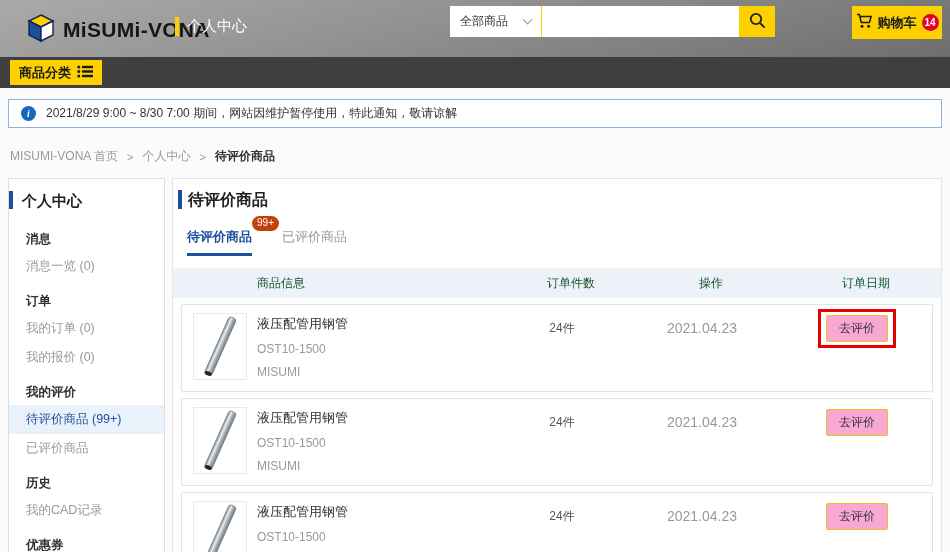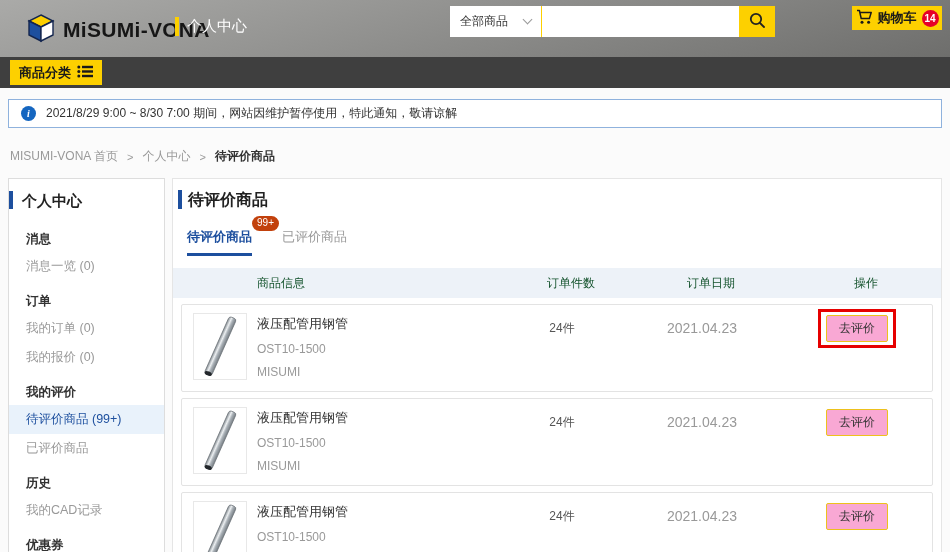--- a/index.html
+++ b/index.html
@@ -19,21 +19,21 @@
   .searchbar { position:absolute; left:450px; top:6px; width:325px; height:31px;
     display:flex; background:#fff; }
   .search-select { width:92px; display:flex; align-items:center; justify-content:space-between;
     padding:0 10px; font-size:12px; color:#333; border-right:1px solid #fdd000; cursor:pointer; background:#fff; }
   .chev { width:7px; height:7px; border-right:1.6px solid #9a9a9a; border-bottom:1.6px solid #9a9a9a;
     transform:rotate(45deg); margin-top:-4px; }
   .search-input { flex:1; border:none; outline:none; font-size:13px; padding:0 8px; }
   .search-btn { width:36px; background:#fdd000; border:none; display:flex; align-items:center;
     justify-content:center; cursor:pointer; }
 
-  .cart-btn { position:absolute; right:8px; top:6px; width:90px; height:24px; background:#fdd000;
+  .cart-btn { position:absolute; right:8px; top:6px; width:90px; height:33px; background:#fdd000;
     border:none; display:flex; align-items:center; justify-content:center; gap:5px;
     font-size:13px; font-weight:bold; color:#1a1a1a; cursor:pointer;
     font-family:"Liberation Sans","DejaVu Sans",sans-serif; }
   .cart-badge { background:#e60027; color:#fff; border-radius:50%; min-width:17px; height:17px;
     font-size:10px; display:flex; align-items:center; justify-content:center; font-weight:bold; }
 
   
   .navbar { position:absolute; top:57px; left:0; right:0; height:31px; background:#3f3f3f; }
   .catalog-btn { position:absolute; left:10px; top:3px; height:25px; background:#fdd000; border:none;
     display:flex; align-items:center; gap:6px; font-size:13px; font-weight:bold; color:#1a1a1a;
@@ -207,22 +207,22 @@
         <span class="tab-badge">99+</span>
       </div>
       <div class="tab">
         <span>已评价商品</span>
       </div>
     </div>
 
     <div class="table-head">
       <div class="th-product">商品信息</div>
       <div class="th-center">订单件数</div>
+      <div class="th-center">操作</div>
       <div class="th-center">订单日期</div>
-      <div class="th-center">操作</div>
     </div>
 
     <div class="row-card">
       <div class="product-cell">
         <div class="product-img">
           <svg width="50" height="64" viewBox="0 0 56 74">
             <defs>
               <linearGradient id="pg" x1="0" y1="0" x2="1" y2="0">
                 <stop offset="0" stop-color="#878e94"></stop>
                   <stop offset="0.35" stop-color="#eceff1"></stop>

